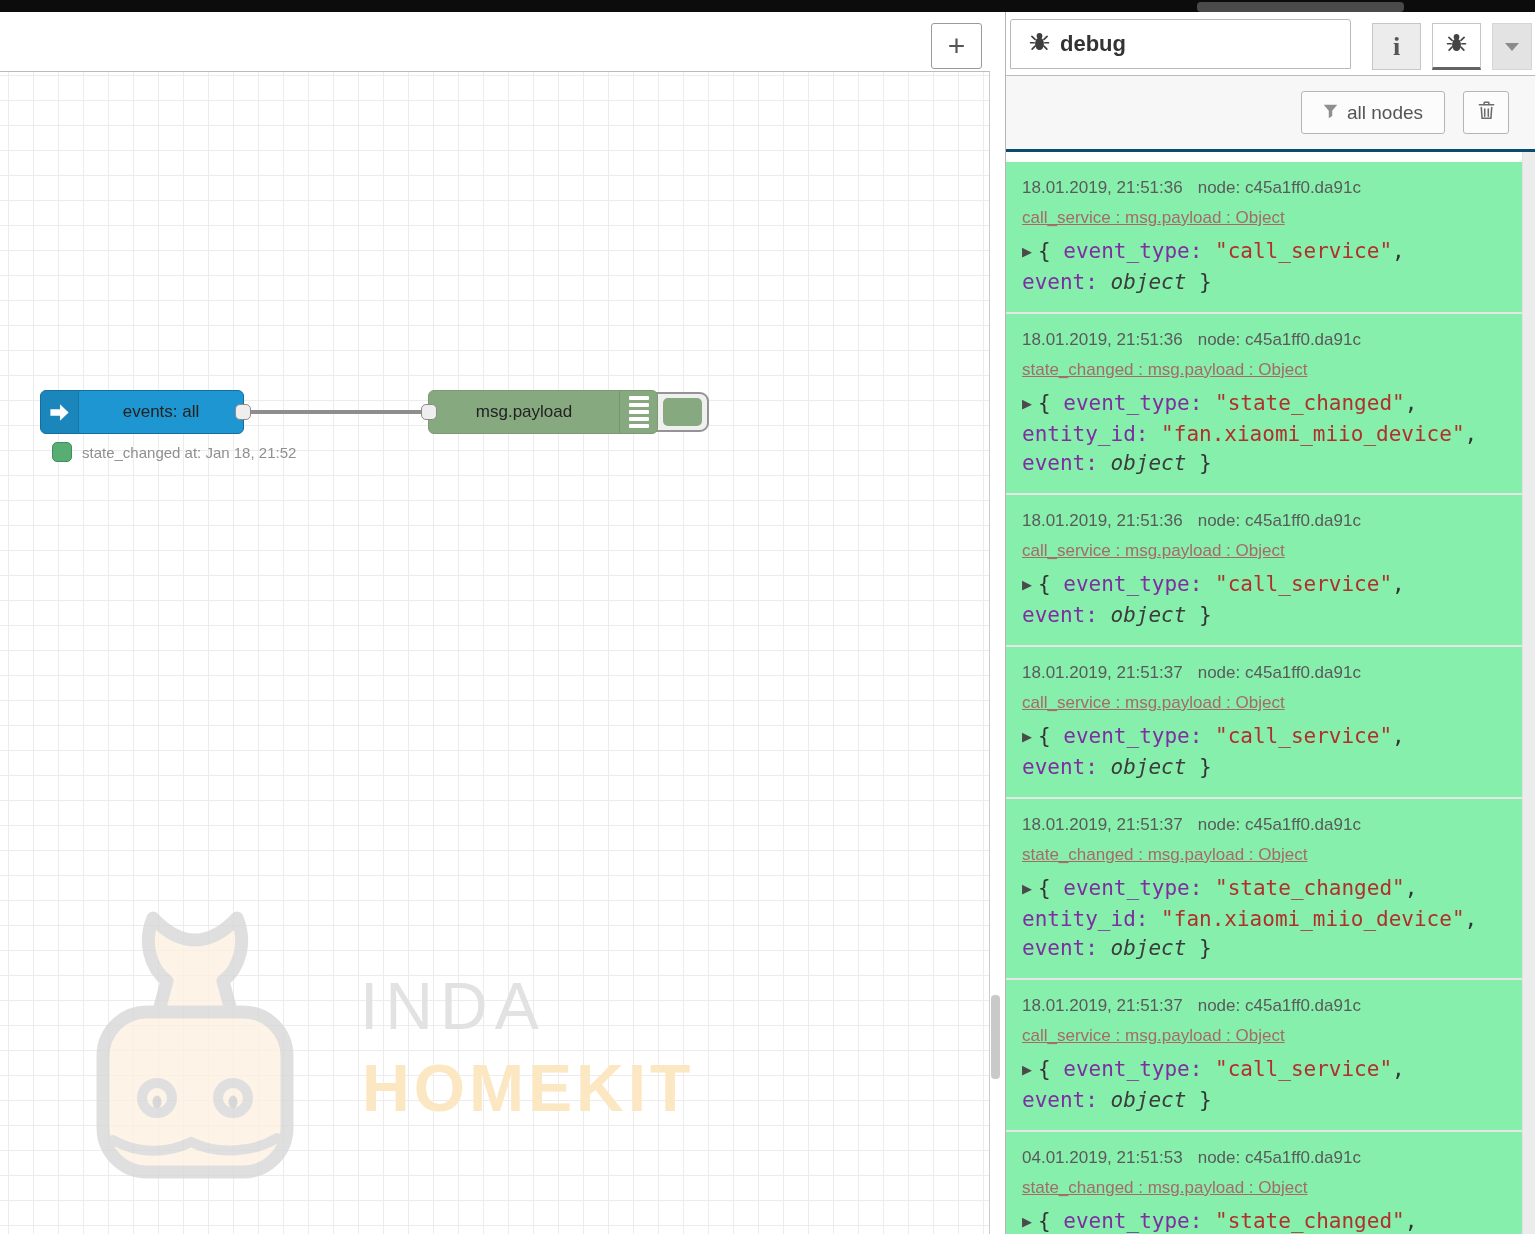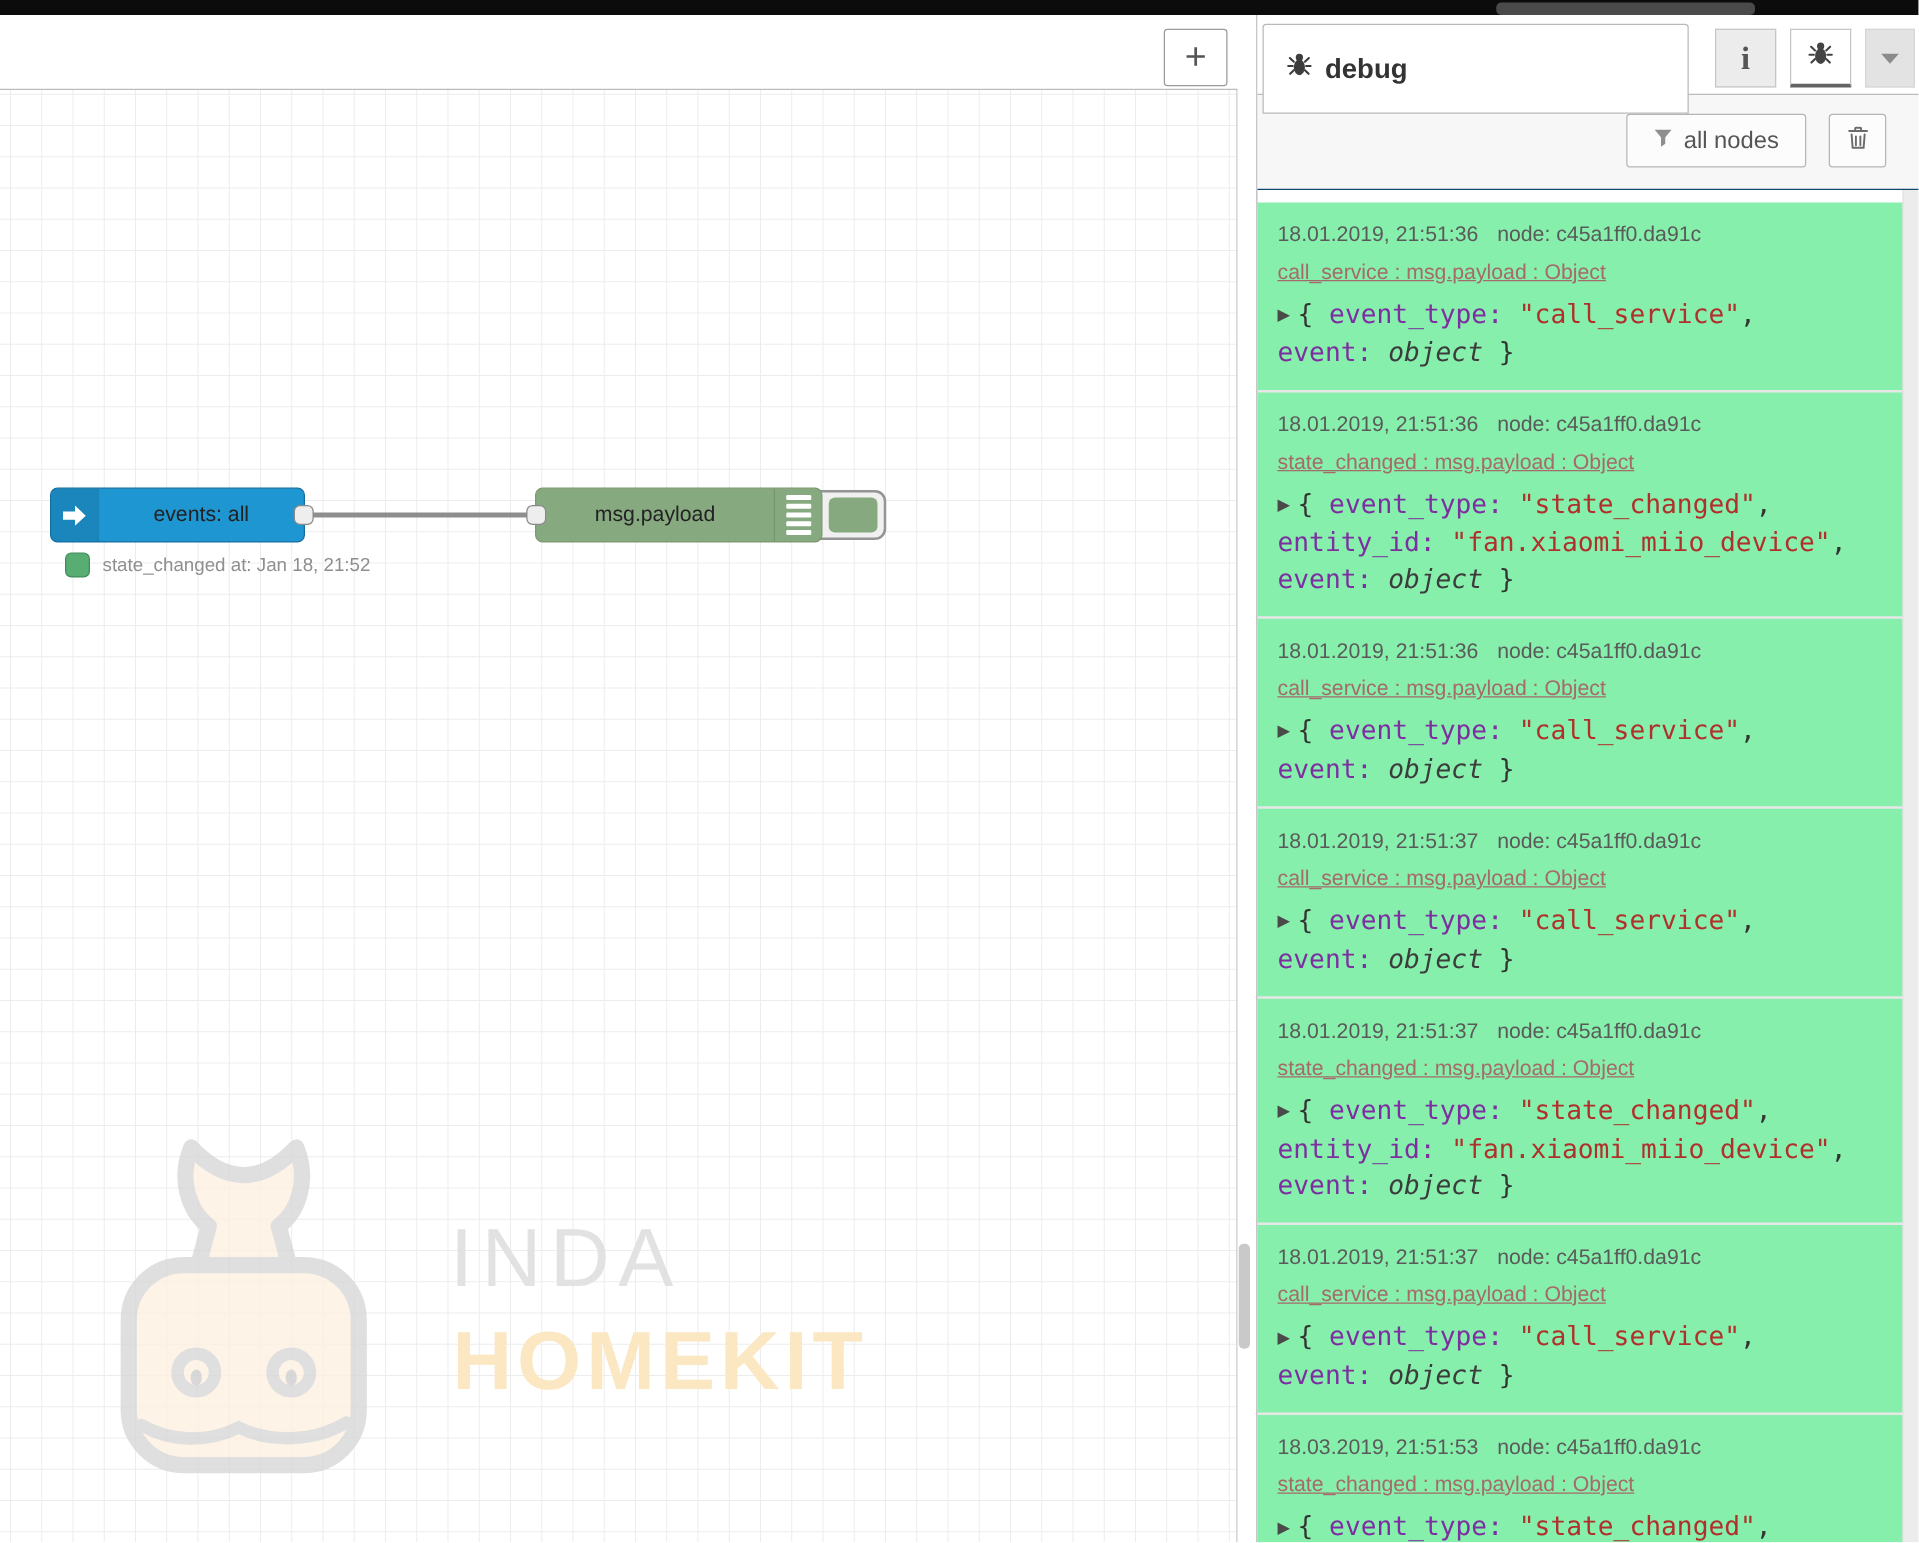--- a/index.html
+++ b/index.html
@@ -62,35 +62,35 @@
   .status-text{margin-left:10px;font-size:15px;color:#8f8f8f;}
 
   .canvas-vscroll{position:absolute;left:991px;top:995px;width:9px;height:84px;
                   background:#c9c9c9;border-radius:4px;}
 
   
   .sidebar{position:absolute;left:1005px;top:12px;width:530px;height:1222px;
            border-left:1px solid #b5b5b5;background:#fff;}
   .sb-header{position:absolute;left:0;top:0;width:100%;height:64px;background:#fff;
              border-bottom:1px solid #bbb;}
-  .sb-tab{position:absolute;left:4px;top:7px;width:341px;height:72px;background:#fff;
+  .sb-tab{position:absolute;left:4px;top:7px;width:341px;height:50px;background:#fff;
           border:1px solid #b9b9b9;border-radius:3px 3px 0 0;display:flex;align-items:center;
           padding-left:18px;z-index:1;}
   .sb-tab-label{font-weight:bold;font-size:22px;color:#333;margin-left:10px;}
   .sb-btn{position:absolute;top:11px;height:47px;display:flex;align-items:center;justify-content:center;}
   .sb-btn-info{left:366px;width:49px;background:#ececec;border:1px solid #c6c6c6;
                font-family:"Liberation Serif",serif;font-weight:bold;font-size:26px;color:#555;}
   .sb-btn-bug{left:426px;width:49px;background:#fff;border:1px solid #c6c6c6;
               border-bottom:3px solid #636363;}
   .sb-btn-caret{left:486px;width:40px;background:#e3e3e3;border:1px solid #d6d6d6;}
   .caret{width:0;height:0;border-left:7px solid transparent;border-right:7px solid transparent;
          border-top:8px solid #8b8b8b;}
 
   .sb-toolbar{position:absolute;left:0;top:64px;width:100%;height:76px;background:#f7f7f7;
-              border-bottom:1px solid #0c4a6e;}
+              border-bottom:3px solid #0c4a6e;}
   .btn-all-nodes{position:absolute;left:295px;top:15px;width:144px;height:43px;background:#fcfcfc;
                  border:1px solid #b5b5b5;border-radius:3px;display:flex;align-items:center;
                  justify-content:center;gap:9px;font-size:19px;color:#555;}
   .btn-trash{position:absolute;left:457px;top:15px;width:46px;height:43px;background:#fcfcfc;
              border:1px solid #b5b5b5;border-radius:3px;display:flex;align-items:center;justify-content:center;}
 
   .sb-messages{position:absolute;left:0;top:150px;width:517px;bottom:0;overflow:hidden;background:#86efac;}
   .sb-scrolltrack{position:absolute;right:0;top:140px;width:13px;bottom:0;background:#ececec;
                   border-left:1px solid #e2e2e2;}
 
@@ -277,21 +277,21 @@
         </div>
         <div class="dbg-msg">
           <div class="dbg-meta"><span class="dbg-date">18.01.2019, 21:51:37</span><span class="dbg-node">node: c45a1ff0.da91c</span></div>
           <div class="dbg-topic">call_service : msg.payload : Object</div>
           <div class="dbg-payload">
             <div class="pl-line"><span class="tri">▶</span><span class="tok-p">{ </span><span class="tok-k">event_type:</span><span class="tok-p"> </span><span class="tok-s">"call_service"</span><span class="tok-p">,</span></div>
             <div class="pl-line"><span class="tok-k">event:</span><span class="tok-p"> </span><span class="tok-o">object</span><span class="tok-p"> }</span></div>
           </div>
         </div>
         <div class="dbg-msg">
-          <div class="dbg-meta"><span class="dbg-date">18.03.2019, 21:51:53</span><span class="dbg-node">node: c45a1ff0.da91c</span></div>
+          <div class="dbg-meta"><span class="dbg-date">04.01.2019, 21:51:53</span><span class="dbg-node">node: c45a1ff0.da91c</span></div>
           <div class="dbg-topic">state_changed : msg.payload : Object</div>
           <div class="dbg-payload">
             <div class="pl-line"><span class="tri">▶</span><span class="tok-p">{ </span><span class="tok-k">event_type:</span><span class="tok-p"> </span><span class="tok-s">"state_changed"</span><span class="tok-p">,</span></div>
             <div class="pl-line"><span class="tok-k">entity_id:</span><span class="tok-p"> </span><span class="tok-s">"fan.xiaomi_miio_device"</span><span class="tok-p">,</span></div>
           </div>
         </div>
       </div>
     <div class="sb-scrolltrack"></div>
   </div>
 

